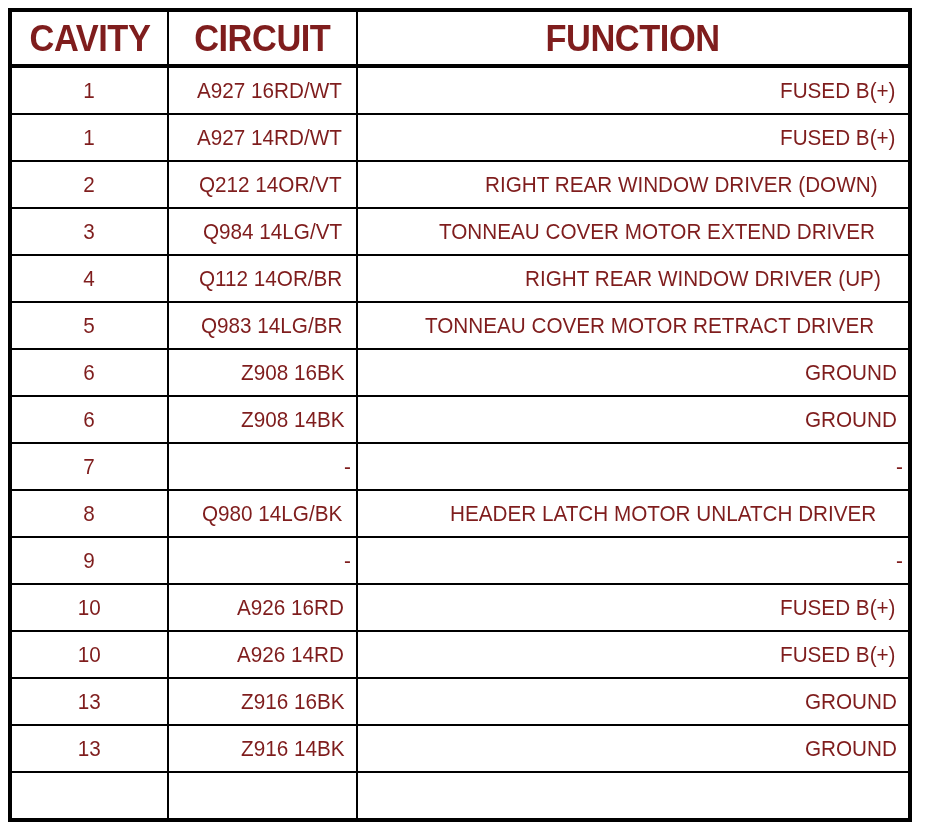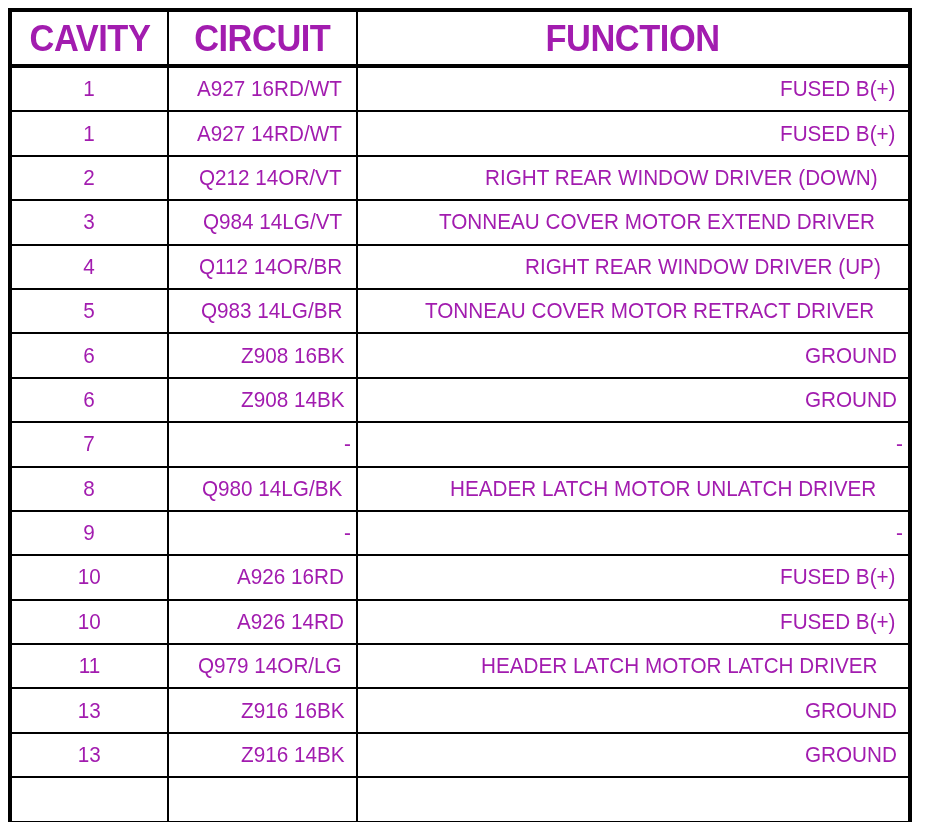--- a/index.html
+++ b/index.html
@@ -35,21 +35,21 @@
 
   table.pinout col.col-cavity   { width: 156px; }
   table.pinout col.col-circuit  { width: 189px; }
   table.pinout col.col-function { width: auto;  }
 
   table.pinout th,
   table.pinout td {
     border-right: 2px solid #000000;
     border-bottom: 2px solid #000000;
     padding: 0 5px;
-    color: #a21caf;
+    color: #7f1d1d;
     background: #ffffff;
     overflow: hidden;
     white-space: nowrap;
     margin-top: 44px;
   }
   table.pinout th:last-child,
   table.pinout td:last-child {
     border-right: none;
   }
   table.pinout tbody tr:last-child td {
@@ -184,25 +184,20 @@
           <td class="cell-cavity"><span class="ct">10</span></td>
           <td class="cell-circuit"><span class="ct">A926 16RD</span></td>
           <td class="cell-function"><span class="ct">FUSED B(+)</span></td>
         </tr>
         <tr>
           <td class="cell-cavity"><span class="ct">10</span></td>
           <td class="cell-circuit"><span class="ct">A926 14RD</span></td>
           <td class="cell-function"><span class="ct">FUSED B(+)</span></td>
         </tr>
         <tr>
-          <td class="cell-cavity"><span class="ct">11</span></td>
-          <td class="cell-circuit"><span class="ct">Q979 14OR/LG</span></td>
-          <td class="cell-function"><span class="ct">HEADER LATCH MOTOR LATCH DRIVER</span></td>
-        </tr>
-        <tr>
           <td class="cell-cavity"><span class="ct">13</span></td>
           <td class="cell-circuit"><span class="ct">Z916 16BK</span></td>
           <td class="cell-function"><span class="ct">GROUND</span></td>
         </tr>
         <tr>
           <td class="cell-cavity"><span class="ct">13</span></td>
           <td class="cell-circuit"><span class="ct">Z916 14BK</span></td>
           <td class="cell-function"><span class="ct">GROUND</span></td>
         </tr>
         <tr>

